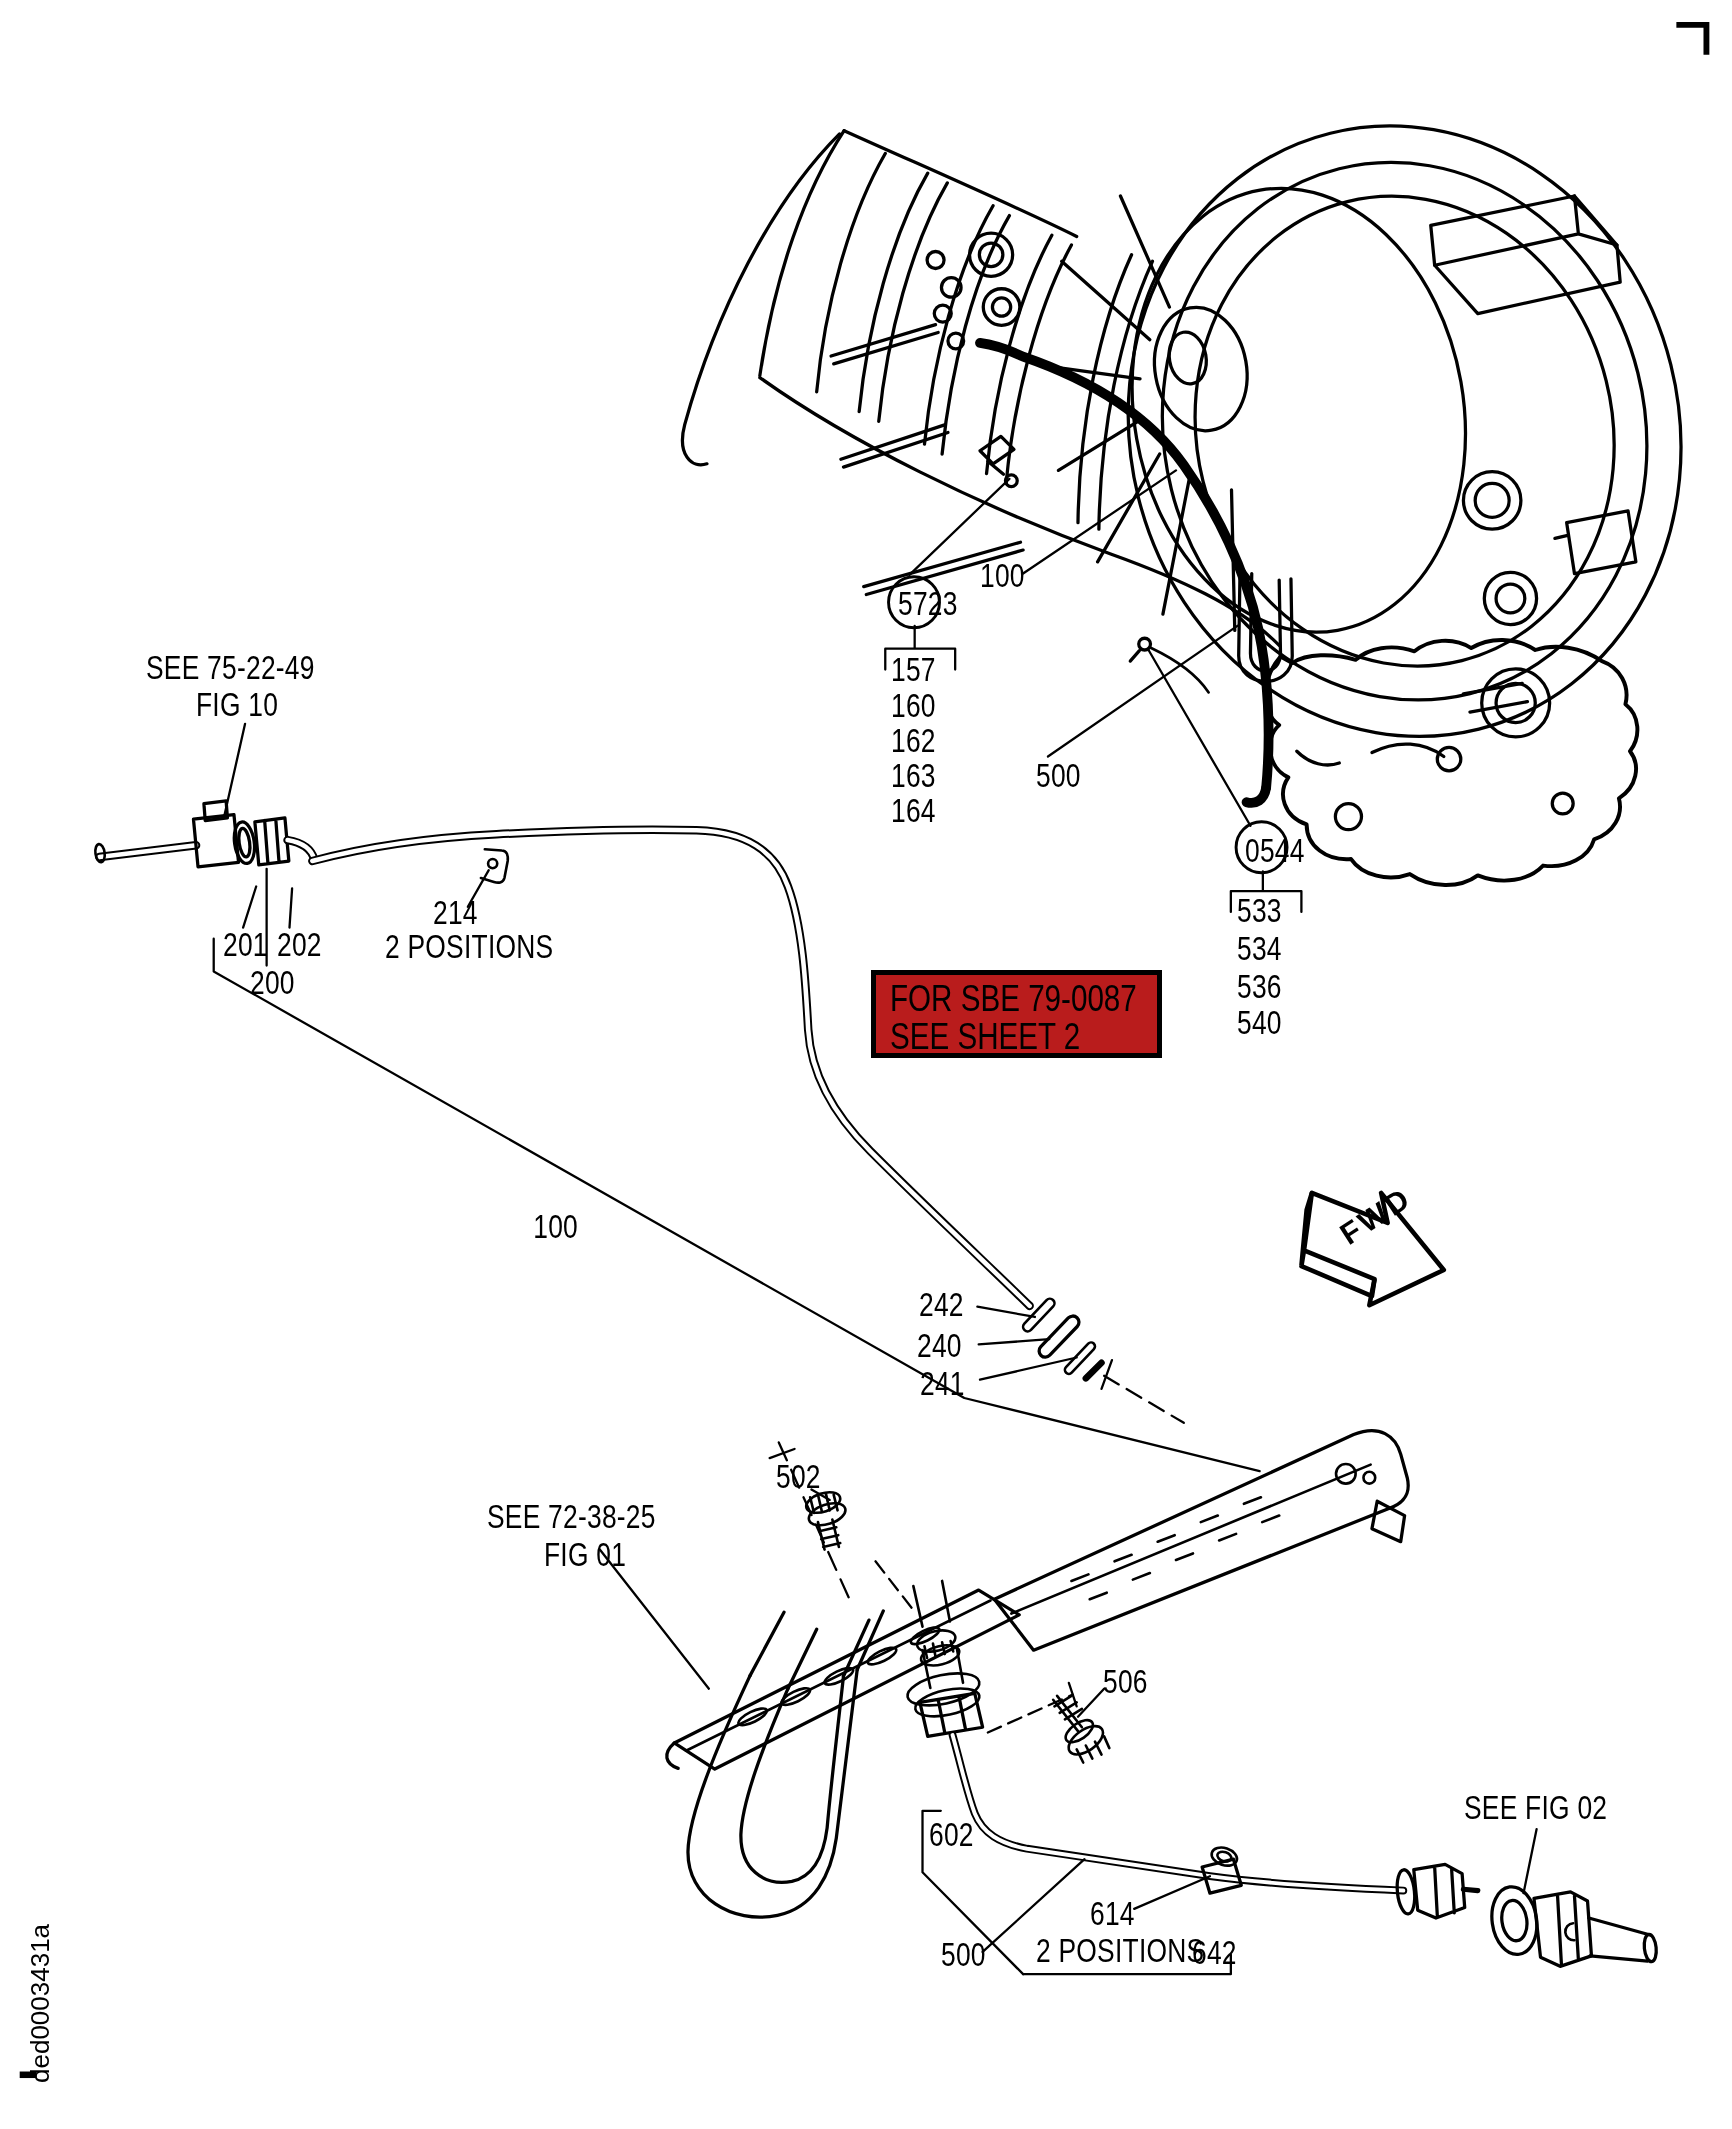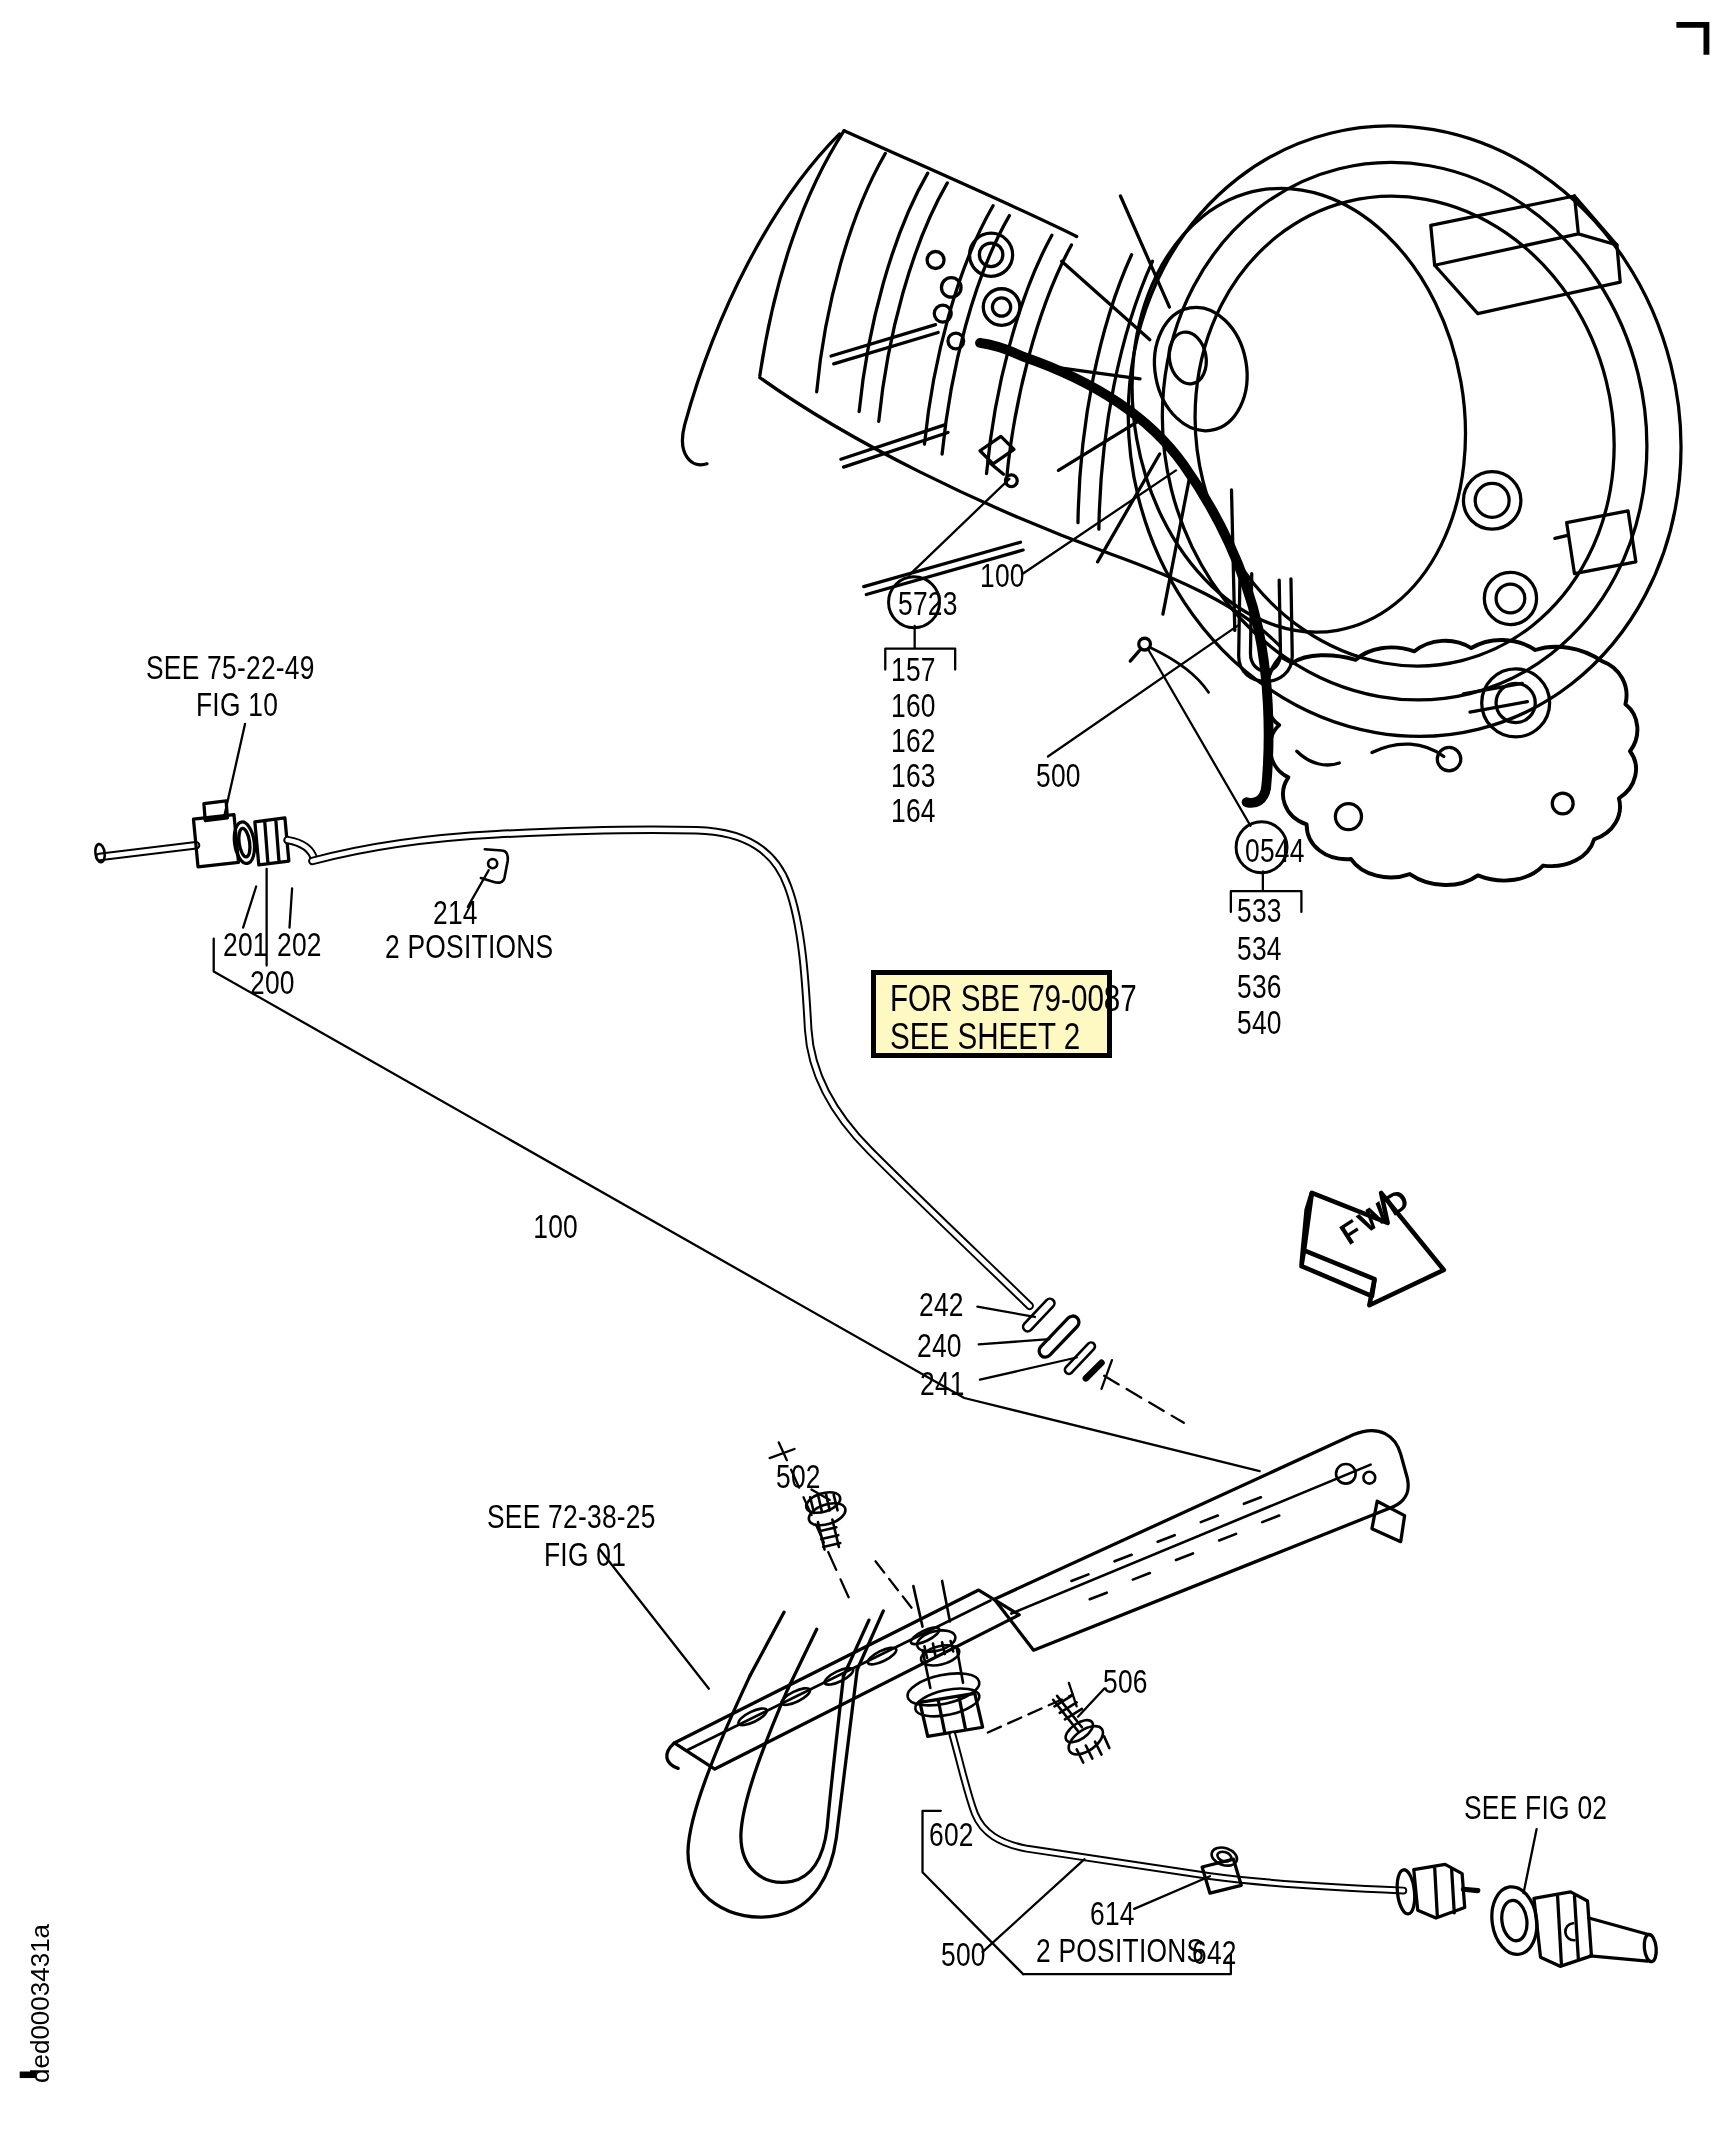--- a/index.html
+++ b/index.html
@@ -8,22 +8,22 @@
     font-family:"Liberation Sans", sans-serif;
   }
   svg.art{position:absolute;left:0;top:0}
   .lbl{
     position:absolute;font-family:"Liberation Sans",sans-serif;font-size:33px;
     line-height:1.04;color:#000;transform:scaleX(.8);transform-origin:0 0;
     white-space:nowrap;letter-spacing:0.3px;
   }
   .bgw{background:#fff;padding:1.3px 7.8px}
   .note-box{
-    position:absolute;left:871px;top:970px;width:241px;height:88px;
-    border:5.9px solid #000;background:#fef9c3;box-sizing:border-box;padding:5.2px 0 0 14.4px;
+    position:absolute;left:871px;top:970px;width:291px;height:88px;
+    border:5.9px solid #000;background:#b91c1c;box-sizing:border-box;padding:5.2px 0 0 14.4px;
   }
   .note-line{
     font-family:"Liberation Sans",sans-serif;font-size:37px;line-height:38px;color:#000;
     transform:scaleX(.8);transform-origin:0 0;white-space:nowrap;
   }
   .fwd-label{
     position:absolute;left:1334px;top:1223px;font-family:"Liberation Sans",sans-serif;
     font-weight:bold;font-size:30px;color:#000;letter-spacing:3.3px;
     transform:rotate(-33deg);transform-origin:0 0;white-space:nowrap;
   }

